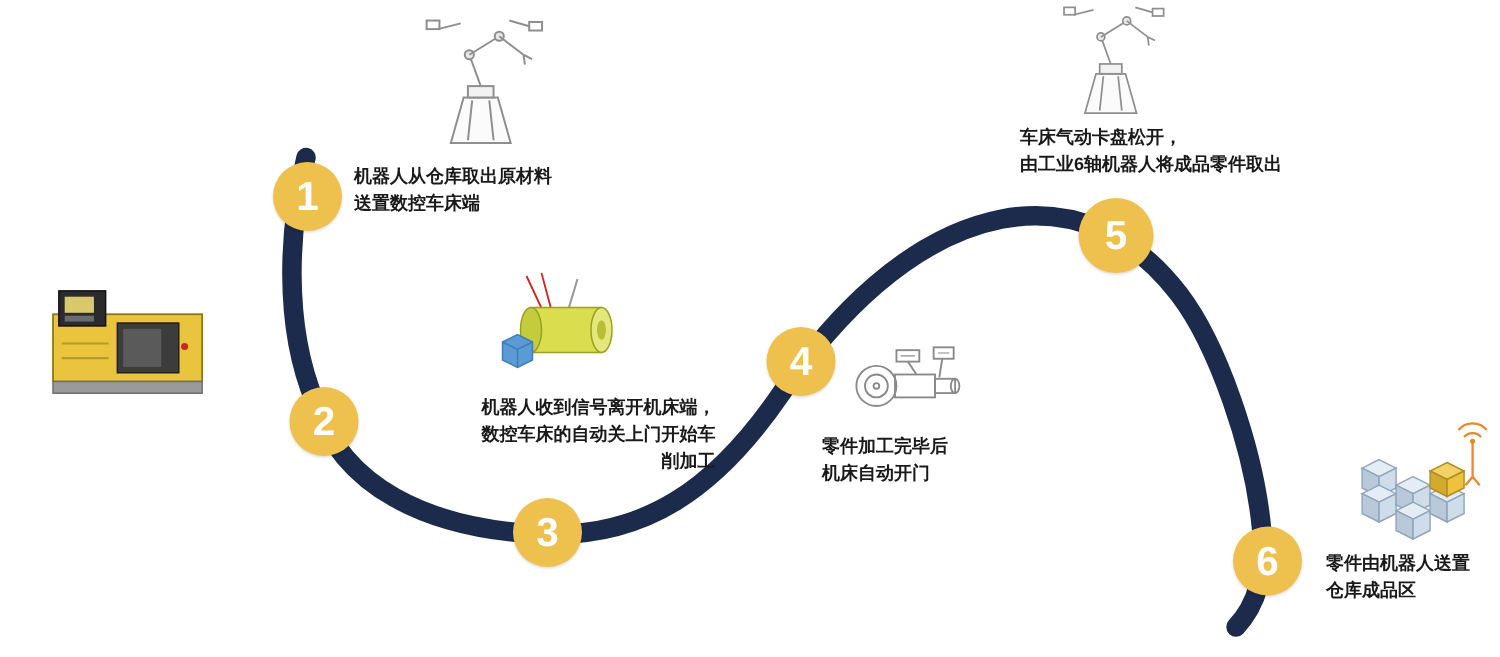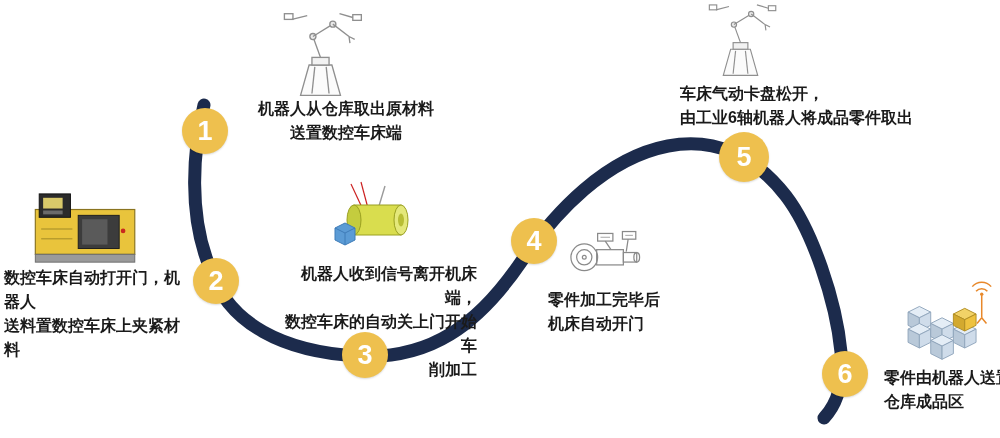--- a/index.html
+++ b/index.html
@@ -11,21 +11,21 @@
   .step-circle{
     position:absolute;width:46px;height:46px;border-radius:50%;
     background:var(--circle-color,#eec04e);
     display:flex;align-items:center;justify-content:center;
     box-shadow:0 1px 2px rgba(0,0,0,.15);
   }
   .step-circle span{
     color:var(--number-color,#ffffff);font-size:27px;font-weight:bold;line-height:1;
   }
   .step-label{
-    position:absolute;color:#1a1a1a;font-size:16px;font-weight:bold;
+    position:absolute;color:#1a1a1a;font-size:12px;font-weight:bold;
     line-height:1.5;white-space:pre-line;
   }
   .icon-box{position:absolute;}
 </style>
 </head>
 <body>
 
 <div class="stage">
 
   <svg class="flow-svg" viewBox="0 0 1000 438" aria-hidden="true">
@@ -182,24 +182,22 @@
   <div class="step-circle" style="left:511px;top:218px;">
     <span>4</span>
   </div>
   <div class="step-circle" style="left:719px;top:132px;width:50px;height:50px;">
     <span>5</span>
   </div>
   <div class="step-circle" style="left:822px;top:351px;">
     <span>6</span>
   </div>
 
-  <div class="step-label" style="left:236px;top:97px;width:220px;text-align:center;">机器人从仓库取出原材料
+  <div class="step-label" style="left:236px;top:108px;width:220px;">机器人从仓库取出原材料
 送置数控车床端</div>
-  <div class="step-label" style="left:4px;top:266px;width:190px;">数控车床自动打开门，机器人
-送料置数控车床上夹紧材料</div>
   <div class="step-label" style="left:272px;top:262px;width:205px;text-align:right;">机器人收到信号离开机床端，
 数控车床的自动关上门开始车
 削加工</div>
   <div class="step-label" style="left:548px;top:288px;width:160px;">零件加工完毕后
 机床自动开门</div>
   <div class="step-label" style="left:680px;top:82px;width:245px;">车床气动卡盘松开，
 由工业6轴机器人将成品零件取出</div>
   <div class="step-label" style="left:884px;top:366px;width:135px;">零件由机器人送置
 仓库成品区</div>
 

